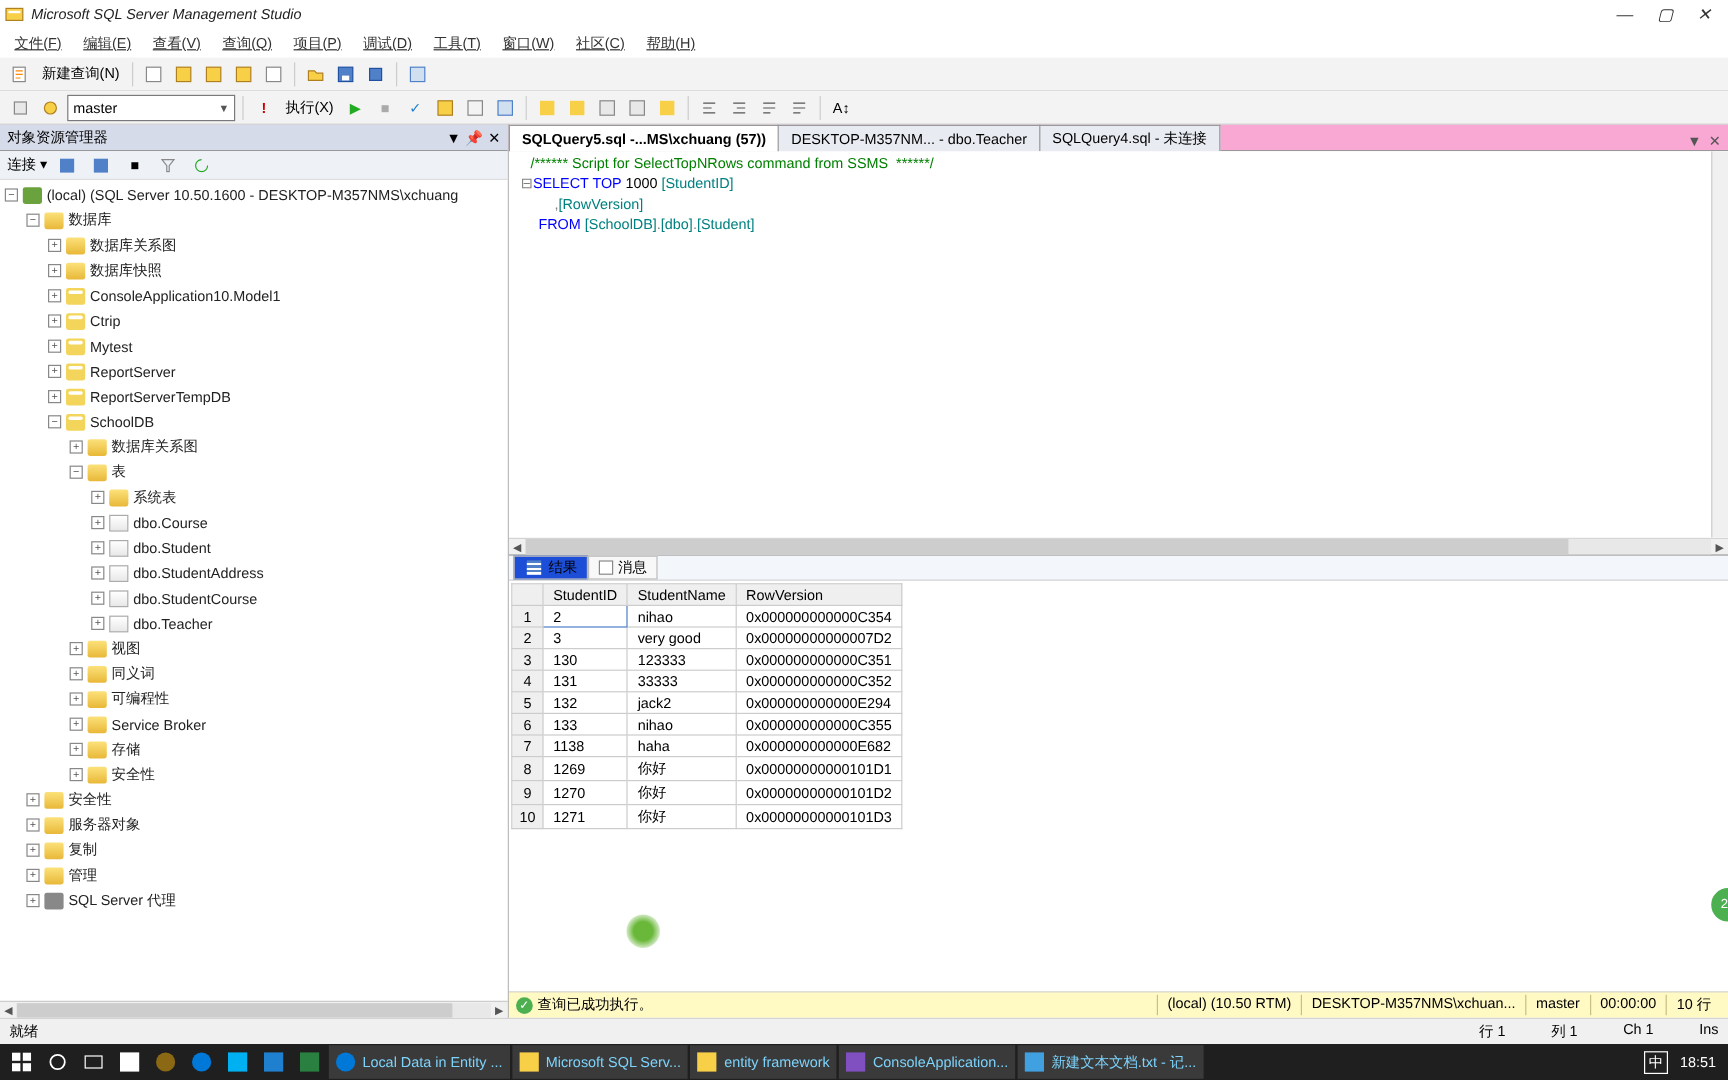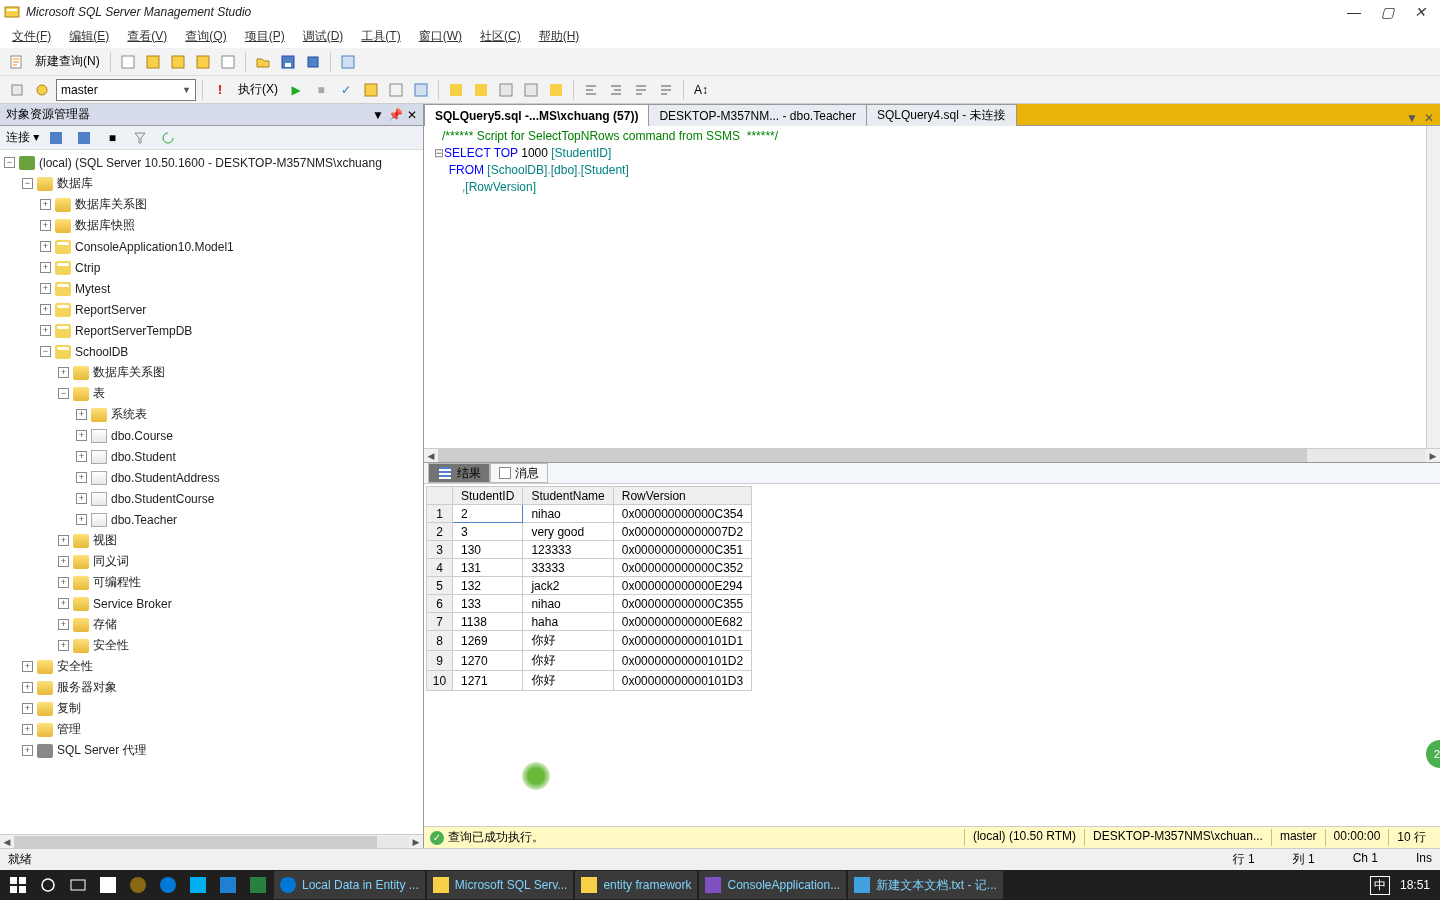--- a/index.html
+++ b/index.html
@@ -44,42 +44,42 @@
 .table-icon { background: linear-gradient(#fff,#e8e8e8); border:1px solid #aaa;}
 .server-icon { background:#6aa33d; border-radius:2px;}
 .hsb { height: 14px; background:#f0f0f0; border-top:1px solid #ccc; display:flex; align-items:center;}
 .hsb .track{flex:1; height:12px; background:#e8e8e8; position:relative;}
 .hsb .thumb{position:absolute; left:0; width:92%; height:100%; background:#cdcdcd;}
 
 
 .right-panel { flex: 1; display: flex; flex-direction: column; }
 
 
-.doc-tabs { height: 22px; background: #eab308; display: flex; align-items: flex-end; border-bottom: 1px solid #999; }
+.doc-tabs { height: 22px; background: #f9a8d4; display: flex; align-items: flex-end; border-bottom: 1px solid #999; }
 .doc-tab { height: 22px; padding: 0 10px; display: flex; align-items: center; border: 1px solid #999; border-bottom: none; margin-right: -1px; background: #e8ecf2; position:relative; top:1px;}
 .doc-tab.active { background: #fff; font-weight: bold; z-index:2; }
 .doc-tabs .tab-controls{ margin-left:auto; display:flex; gap:6px; padding-right:6px; font-size:10px; color:#555;}
 
 
 .editor { flex: 0 0 322px; background: #fff; position: relative; font-family: Consolas, monospace; font-size: 13px; padding: 2px 0 0 10px; overflow:hidden;}
 .editor .line { white-space: pre; line-height: 17px; }
 .kw-blue { color: #0000ff; }
 .kw-green { color: #008000; }
 .kw-teal { color: #008080; }
 .kw-gray { color: #808080; }
 .editor-hsb{height:14px;background:#f0f0f0;border-top:1px solid #ccc;display:flex;}
 .editor-hsb .arrow{width:14px;display:flex;align-items:center;justify-content:center;font-size:9px;color:#555;}
 .editor-hsb .track{flex:1;background:#e8e8e8;position:relative;}
 .editor-hsb .thumb{position:absolute;left:0;width:88%;height:100%;background:#cdcdcd;}
 .editor-vsb{position:absolute;right:0;top:0;bottom:0;width:14px;background:#f0f0f0;border-left:1px solid #ccc;}
 
 
 .result-tabs { height: 22px; background: #f3f6fb; display: flex; align-items: flex-end; border-top: 1px solid #999; border-bottom:1px solid #ccc; padding-left:4px;}
 .result-tab { height: 20px; padding: 0 8px; display: flex; align-items: center; gap:4px; border: 1px solid #bbb; background:#f8f8f8;}
-.result-tab.active { background:#737373; font-weight:normal;}
+.result-tab.active { background:#1d4ed8; font-weight:normal;}
 .result-tab .ricon{width:12px;height:12px;}
 .ricon.grid{background:repeating-linear-gradient(#5080c8,#5080c8 2px,#fff 2px,#fff 4px);}
 .ricon.msg{background:#fff;border:1px solid #888;}
 
 
 .grid-wrap { flex: 1; overflow: auto; background:#fff; position:relative;}
 .grid { border-collapse: collapse; font-size: 12px; margin:2px;}
 .grid th, .grid td { border: 1px solid #ccc; padding: 1px 8px; height: 18px; text-align: left; background:#fff;}
 .grid th { background: #efefef; font-weight: normal; }
 .grid .rownum { background: #efefef; text-align: center; width:26px; padding:1px 4px;}
@@ -487,22 +487,22 @@
       <div class="tab-controls">
           <span>▼</span>
           <span>✕</span>
         </div>
     </div>
 
     <div class="editor">
       <div class="editor-vsb"></div>
       <div class="line" style="padding-left:8px;"><span class="kw-green">/****** Script for SelectTopNRows command from SSMS  ******/</span></div>
       <div class="line"><span class="kw-gray">⊟</span><span class="kw-blue">SELECT</span><span class="kw-blue"> TOP</span><span> 1000 </span><span class="kw-teal">[StudentID]</span></div>
+      <div class="line" style="padding-left:8px;"><span class="kw-gray">      ,</span><span class="kw-teal">[RowVersion]</span></div>
       <div class="line" style="padding-left:8px;"><span class="kw-blue">  FROM </span><span class="kw-teal">[SchoolDB]</span><span class="kw-gray">.</span><span class="kw-teal">[dbo]</span><span class="kw-gray">.</span><span class="kw-teal">[Student]</span></div>
-      <div class="line" style="padding-left:8px;"><span class="kw-gray">      ,</span><span class="kw-teal">[RowVersion]</span></div>
     </div>
     <div class="editor-hsb">
       <span class="arrow">◀</span>
         <div class="track">
           <div class="thumb"></div>
         </div>
         <span class="arrow">▶</span>
     </div>
 
     <div class="result-tabs">

